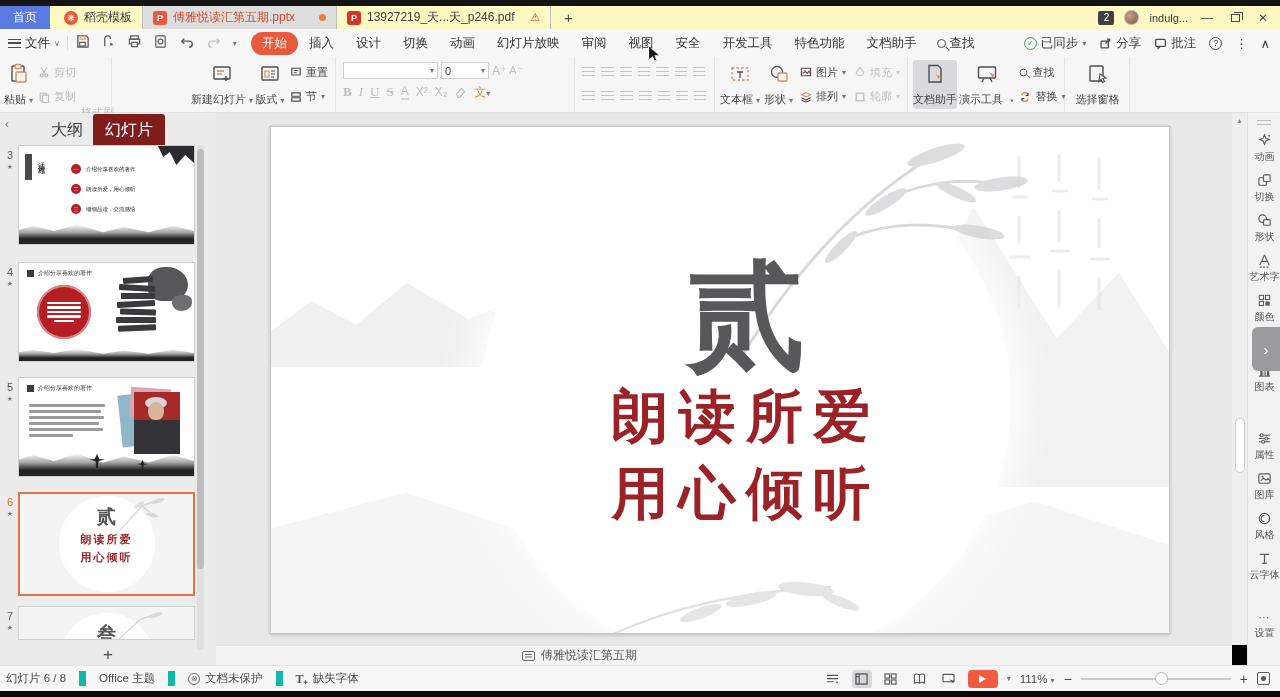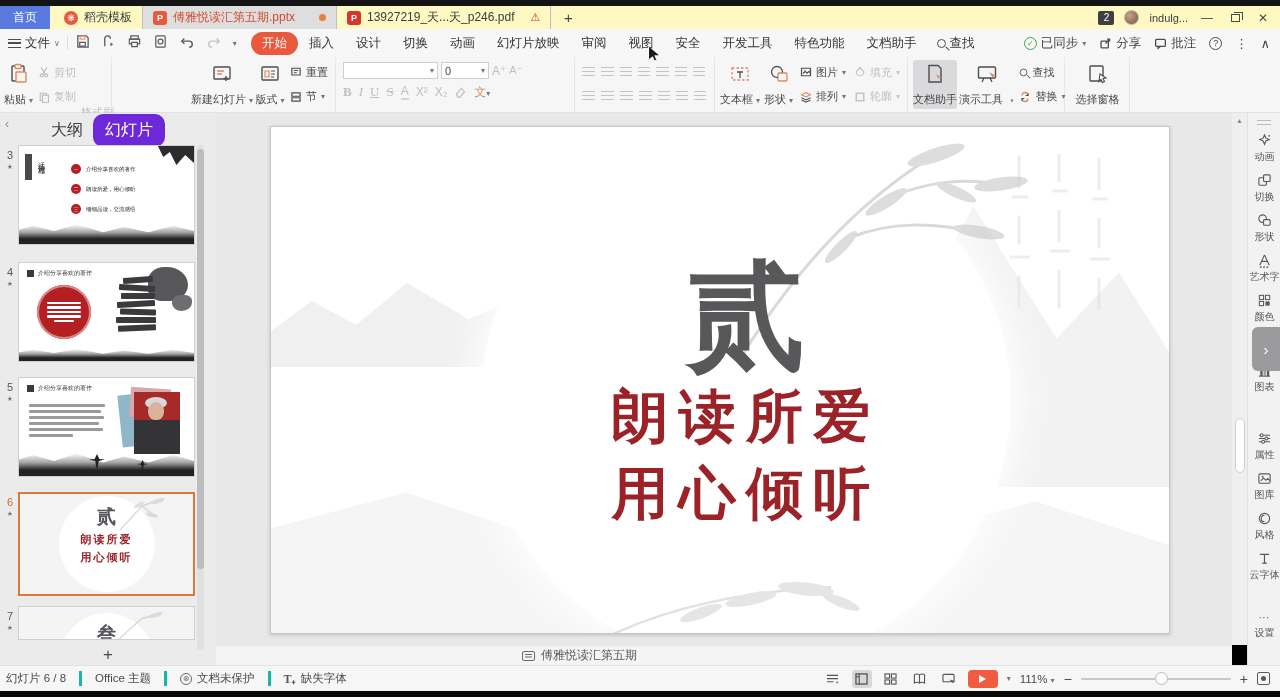--- a/index.html
+++ b/index.html
@@ -66,21 +66,21 @@
   .fmtrow { display:flex; align-items:center; gap:7px; height:18px; color:#bfbfc1; font-size:12px; }
   .fmtrow b,.fmtrow i,.fmtrow u,.fmtrow s { font-family:"Liberation Serif",serif; font-size:13px; }
   .bars { display:inline-block; width:13px; height:10px; background:repeating-linear-gradient(#c4c4c6 0 1.5px, transparent 1.5px 4px); }
   .bars.d2 { background:repeating-linear-gradient(#c4c4c6 0 1.5px, transparent 1.5px 4px); width:12px; }
   .parrow { display:flex; gap:6px; align-items:center; height:18px; }
 
   
   #leftpanel { left:0; top:113px; width:216px; height:552px; background:#ebebec; }
   .lp-head { position:absolute; left:0; top:5px; width:216px; height:24px; display:flex; align-items:center; justify-content:center; gap:10px; font-size:16px; color:#3f3f41; }
   .lp-collapse { position:absolute; left:5px; top:4px; color:#8a8a8c; font-size:12px; }
-  .pill { background:#6d28d9; color:#fff; padding:6px 12px; border-radius:10px; }
+  .pill { background:#7f1d1d; color:#fff; padding:6px 12px; border-radius:3px; }
   .thumb { position:absolute; left:18px; width:177px; height:100px; background:#fff; border:1px solid #cfcfd0; overflow:hidden; }
   .thumb.selected { border:2px solid #e0763c; }
   .snum { position:absolute; left:4px; width:12px; text-align:center; font-size:11px; color:#57575a; }
   .sstar { position:absolute; left:4px; width:12px; text-align:center; font-size:7px; color:#77777a; }
   .lp-scroll { position:absolute; left:197px; top:32px; width:7px; height:505px; background:#e0e0e1; border-radius:4px; }
   .lp-scroll-thumb { position:absolute; left:0; top:4px; width:7px; height:420px; background:#bdbdbf; border-radius:4px; }
   .add-slide { position:absolute; left:0px; top:532px; width:216px; height:20px; display:flex; align-items:center; justify-content:center; font-size:17px; color:#4a4a4c; }
 
   
   .ink-bottom { position:absolute; left:0; bottom:0; width:100%; height:26px;
@@ -135,21 +135,21 @@
   .rb-item { position:absolute; left:0; width:33px; display:flex; flex-direction:column; align-items:center; gap:2px; color:#55555.8; color:#555558; font-size:10px; }
   .rb-item .ric { width:15px; height:15px; }
   .rb-expand { position:absolute; left:1252px; top:327px; width:28px; height:44px; background:#9b9b9d; border-radius:6px 0 0 6px; color:#fff; display:flex; align-items:center; justify-content:center; font-size:15px; z-index:5; }
   .rb-more { letter-spacing:1px; color:#77777a; font-size:11px; }
 
   
   #notesbar { left:216px; top:645px; width:1016px; height:20px; background:#f4f4f5; border-top:1px solid #e4e4e5; display:flex; align-items:center; padding-left:306px; gap:6px; color:#55555 8; color:#555558; }
   .note-ic { width:13px; height:10px; border:1.3px solid #6a6a6c; border-radius:2px; position:relative; }
   .note-ic:before { content:""; position:absolute; left:2px; top:2px; width:7px; height:1.2px; background:#6a6a6c; box-shadow:0 2.5px 0 #6a6a6c; }
   #statusbar { left:0; top:665px; width:1280px; height:26px; background:#f6f6f7; border-top:1px solid #e3e3e4; display:flex; align-items:center; font-size:11.5px; color:#4b4b4d; }
-  .st-item { display:flex; align-items:center; gap:5px; padding:0 13px; border-right:3px solid #14b8a6; height:15px; white-space:nowrap; }
+  .st-item { display:flex; align-items:center; gap:5px; padding:0 13px; border-right:7px solid #14b8a6; height:15px; white-space:nowrap; }
   .st-item:first-child { padding-left:6px; }
   .shield { width:12px; height:12px; border-radius:50%; border:1.2px solid #6a6a6c; font-size:8px; display:inline-flex; align-items:center; justify-content:center; color:#6a6a6c; }
   .fontT { font-family:"Liberation Serif",serif; font-size:12px; color:#55555 8; color:#555558; font-weight:bold; }
   #status-right { margin-left:auto; display:flex; align-items:center; gap:9px; padding-right:10px; }
   .vbtn { width:20px; height:18px; display:flex; align-items:center; justify-content:center; border-radius:3px; color:#55555 8; color:#555558; }
   .vbtn.sel { background:#d8d8da; }
   .vic { width:13px; height:12px; }
   .play-pill { width:30px; height:18px; background:#f15b40; border-radius:4px; display:flex; align-items:center; justify-content:center; }
   .play-tri { width:0; height:0; border-left:7px solid #fff; border-top:4.5px solid transparent; border-bottom:4.5px solid transparent; }
   .zoom-track { width:150px; height:2px; background:#c9c9cb; border-radius:1px; position:relative; }

